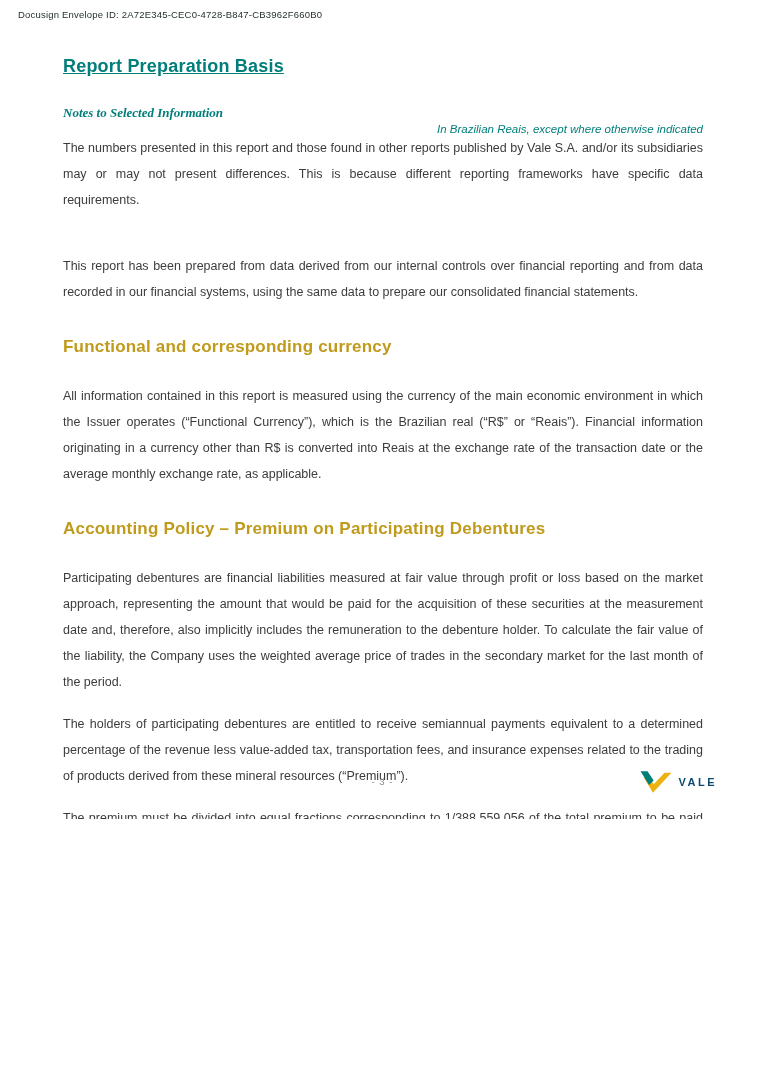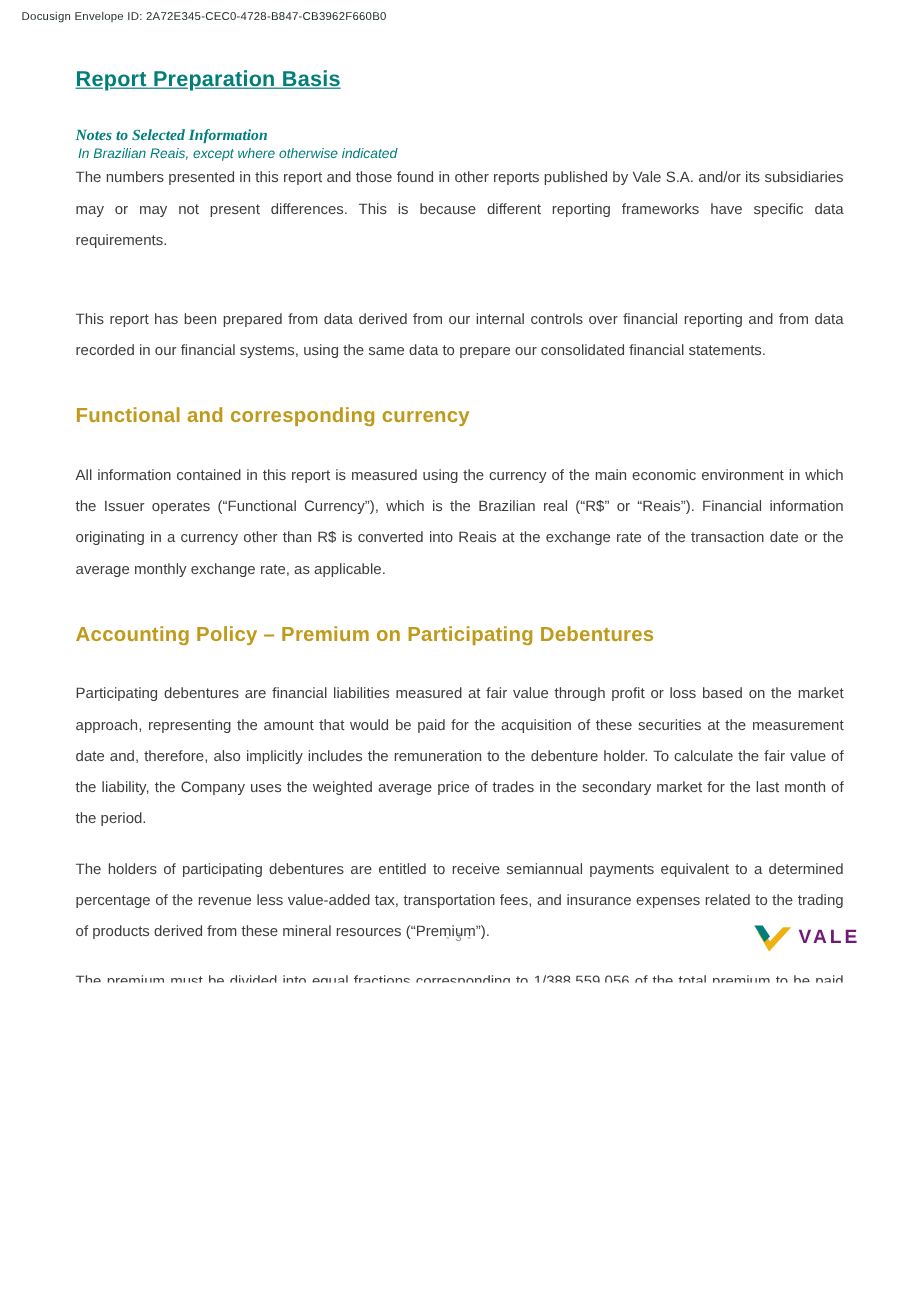--- a/index.html
+++ b/index.html
@@ -47,20 +47,21 @@
     font-style: italic;
     color: #007E7A;
     margin: 0;
     font-family: Liberation Serif, serif;
   }
   .notes-line2 {
     font-size: 11.5px;
     font-style: italic;
     color: #007E7A;
     margin: 2px 0 0 2px;
+    text-align: right;
   }
   .body-para {
     font-size: 12.5px;
     line-height: 26px;
     text-align: justify;
     color: #3c3c3c;
     margin: 0 0 16px 0;
   }
   .first-para {
     margin-top: 40px;
@@ -88,23 +89,23 @@
     bottom: 24px;
     display: flex;
     align-items: center;
     gap: 5px;
   }
   .logo-mark {
     width: 34px;
     height: 26px;
   }
   .logo-word {
-    font-size: 16px;
+    font-size: 11px;
     font-weight: bold;
-    color: #701a75;
+    color: #0c4a6e;
     letter-spacing: 2.5px;
   }
 </style>
 </head>
 <body>
 
 <div class="page">
 
   <div class="envelope-id">Docusign Envelope ID: 2A72E345-CEC0-4728-B847-CB3962F660B0</div>
 

